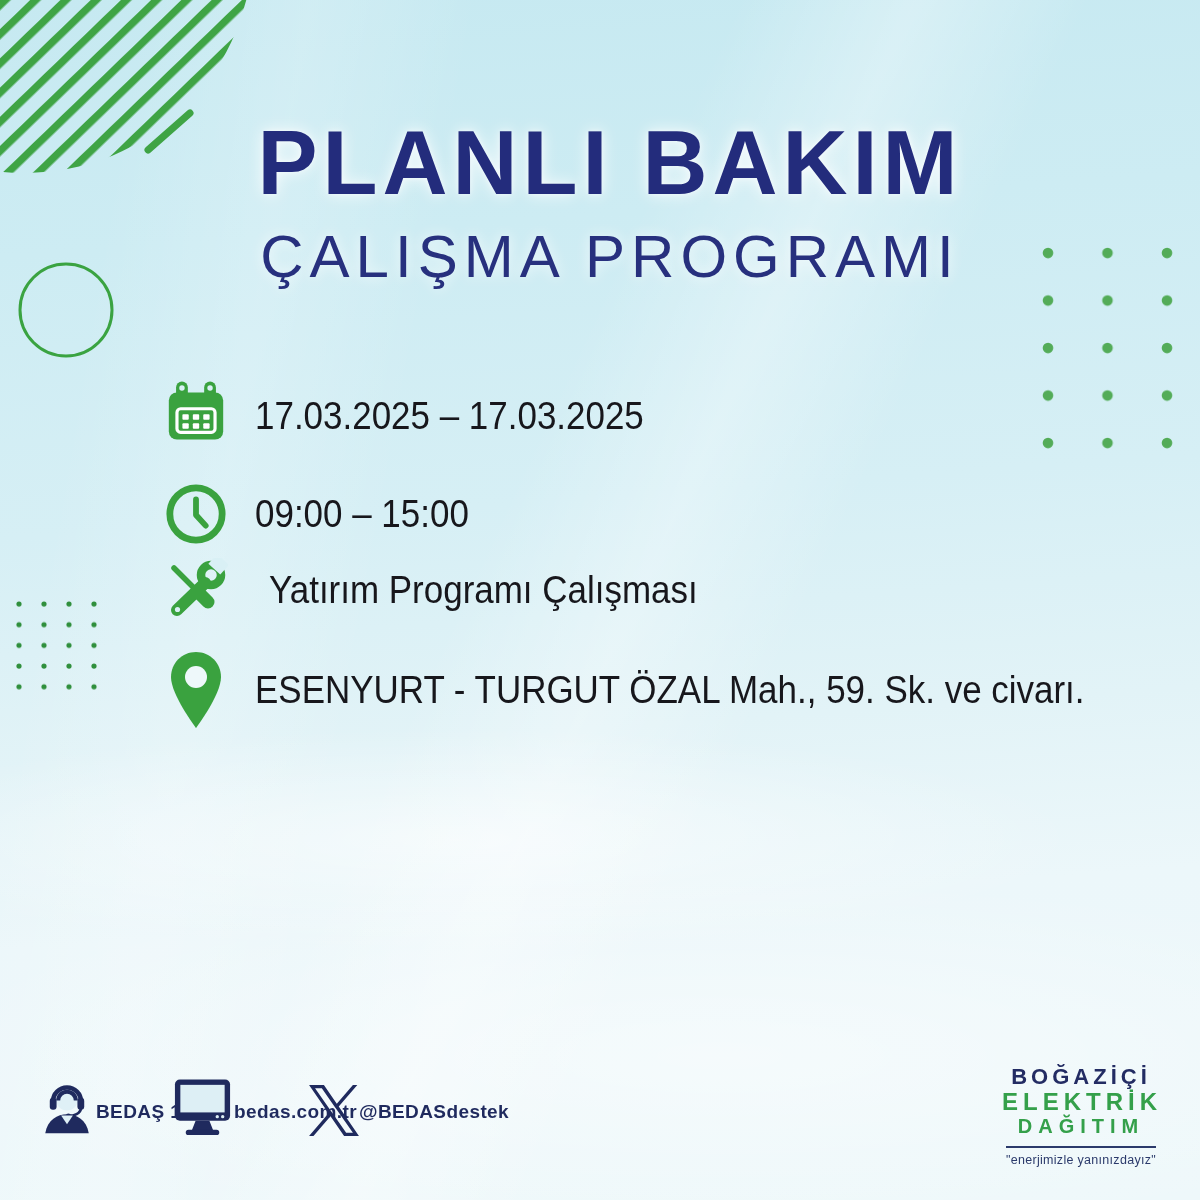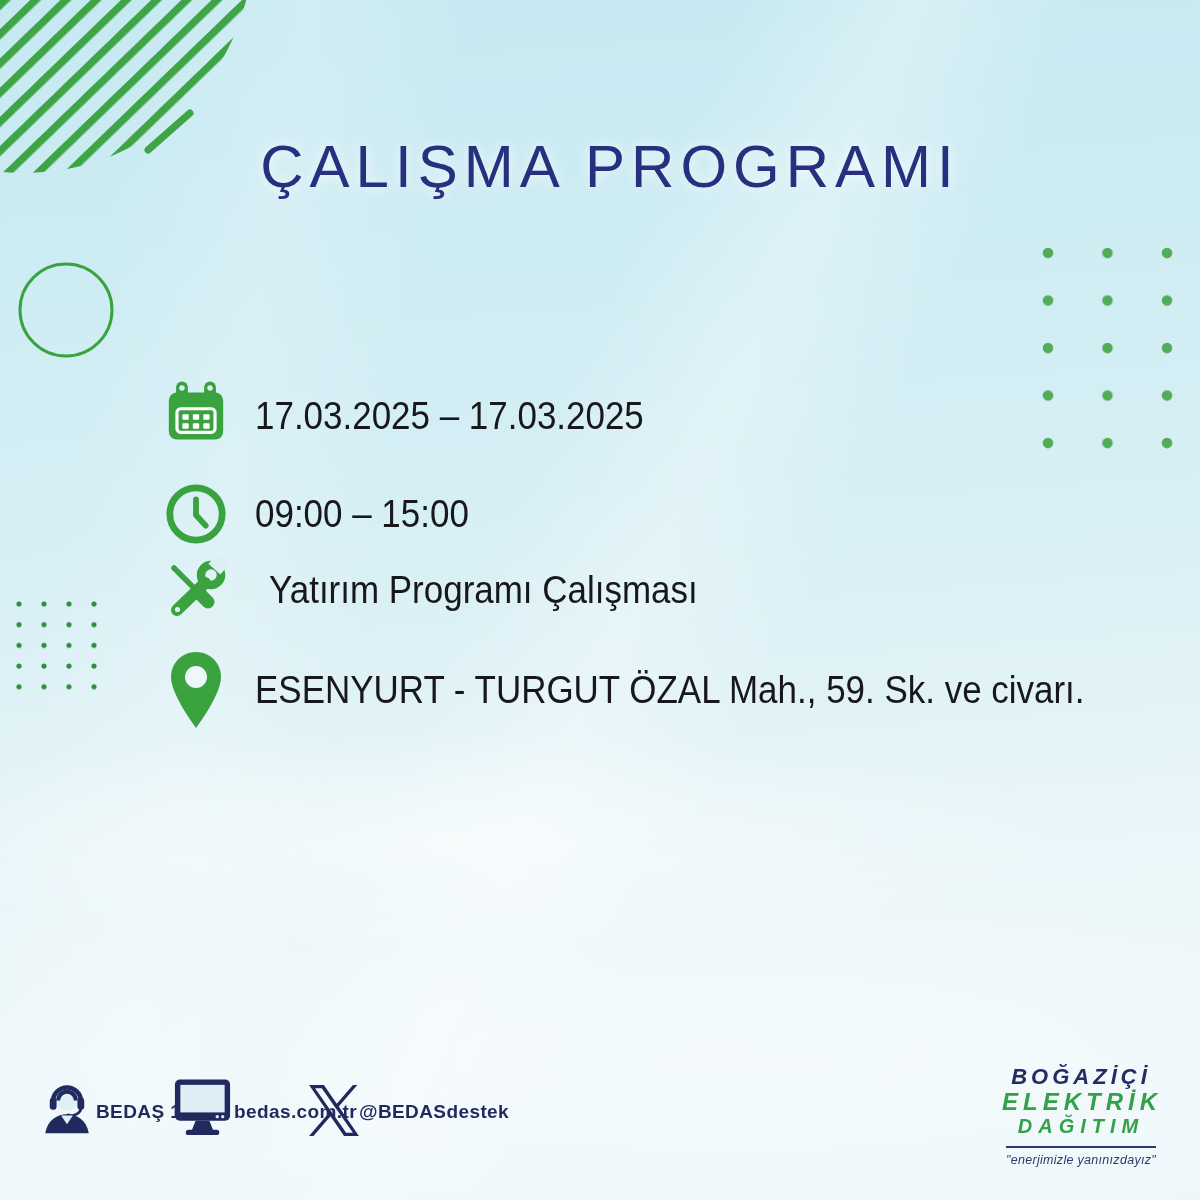--- a/index.html
+++ b/index.html
@@ -42,21 +42,21 @@
   #row-work{top:556px;height:68px;gap:14px;}
   #row-location{top:648px;height:84px;}
 
   .contact-item{position:absolute;top:1074px;width:132px;display:flex;flex-direction:row;align-items:center;}
   .contact-iconbox{height:62px;display:flex;align-items:flex-end;justify-content:center;}
   .contact-label{margin-top:13px;font-size:19px;font-weight:bold;color:#1f2a5e;letter-spacing:.4px;white-space:nowrap;}
   #contact-1{left:38px;}
   #contact-2{left:171px;}
   #contact-3{left:309px;}
 
-  .brand{position:absolute;right:40px;top:1064px;width:158px;text-align:center;font-style:italic;}
+  .brand{position:absolute;right:40px;top:1064px;width:158px;text-align:center;}
   .brand-line1{font-size:22px;font-weight:bold;color:#232c63;letter-spacing:4px;line-height:25px;}
   .brand-line2{font-size:24px;font-weight:bold;color:#34a04a;letter-spacing:5px;line-height:25px;}
   .brand-line3{font-size:20px;font-weight:bold;color:#34a04a;letter-spacing:6px;line-height:25px;}
   .brand-rule{border:none;border-top:2px solid #2b3a6b;margin:7px 4px 5px 4px;}
   .brand-tagline{font-size:12.5px;color:#2b3a6b;letter-spacing:.3px;}
 </style>
 </head>
 <body>
 
 <div id="canvas">
@@ -78,20 +78,21 @@
     <g>
       <circle cx="25" cy="-55" r="228" fill="url(#stripes)"></circle>
       <line x1="148" y1="150" x2="190" y2="113" stroke="#3fa445" stroke-width="7" stroke-linecap="round"></line>
     </g>
     <circle cx="66" cy="310" r="46" fill="none" stroke="#3aa341" stroke-width="3"></circle>
     <rect x="1042" y="247" width="137" height="208" fill="url(#dotsBig)"></rect>
     <rect x="13" y="598" width="90" height="99" fill="url(#dotsSmall)"></rect>
   </svg>
 
   <div class="title-wrap">
+    <div class="title-line1">PLANLI BAKIM</div>
     <div class="title-line2">ÇALIŞMA PROGRAMI</div>
   </div>
 
   <div class="detail-row" id="row-date">
     <span class="detail-icon">
       <svg width="58" height="72" viewBox="0 0 64 76">
         <g fill="#3aa23f">
           <rect x="10" y="0" width="13" height="22" rx="6.5"></rect>
           <rect x="41" y="0" width="13" height="22" rx="6.5"></rect>
           <rect x="2" y="12" width="60" height="52" rx="9"></rect>

